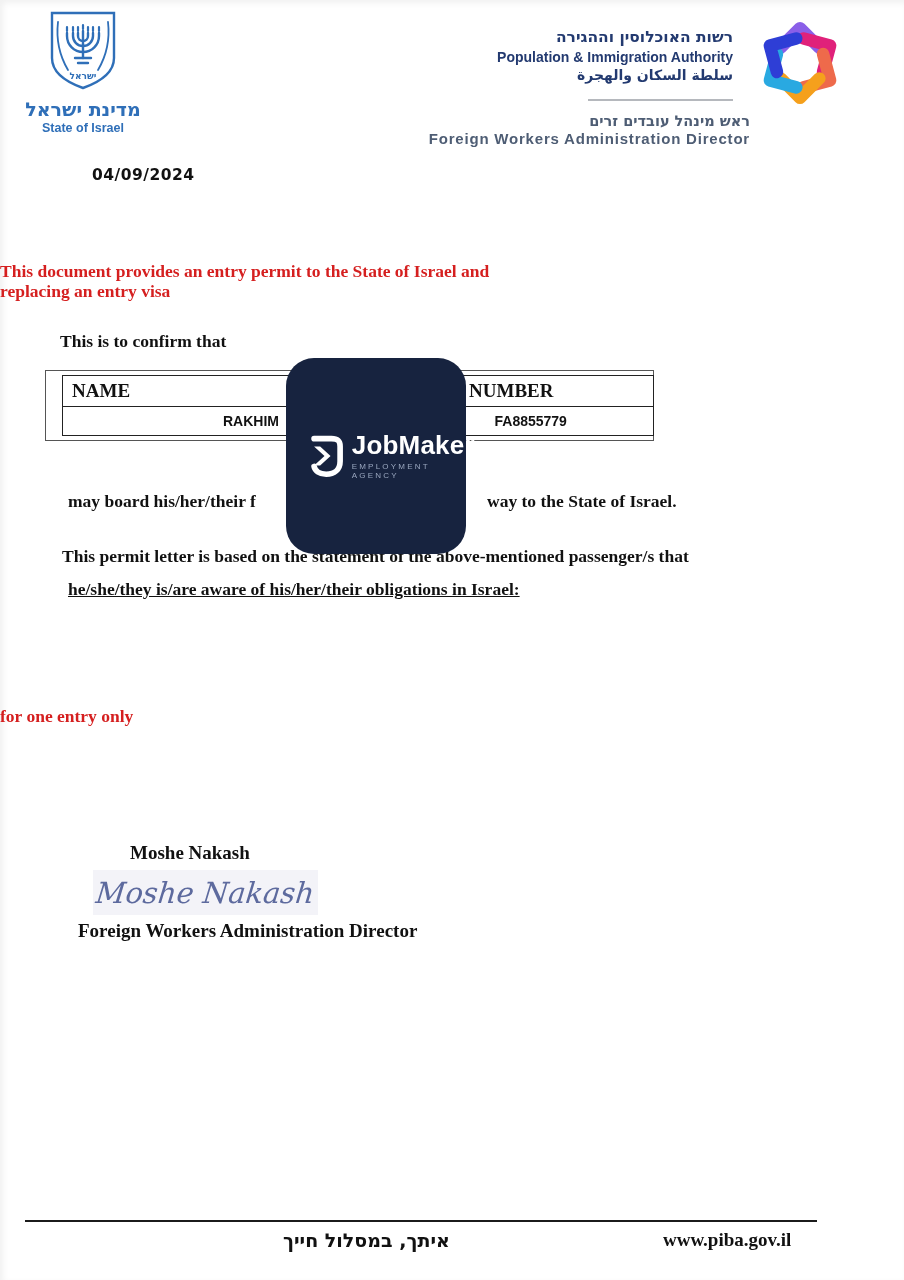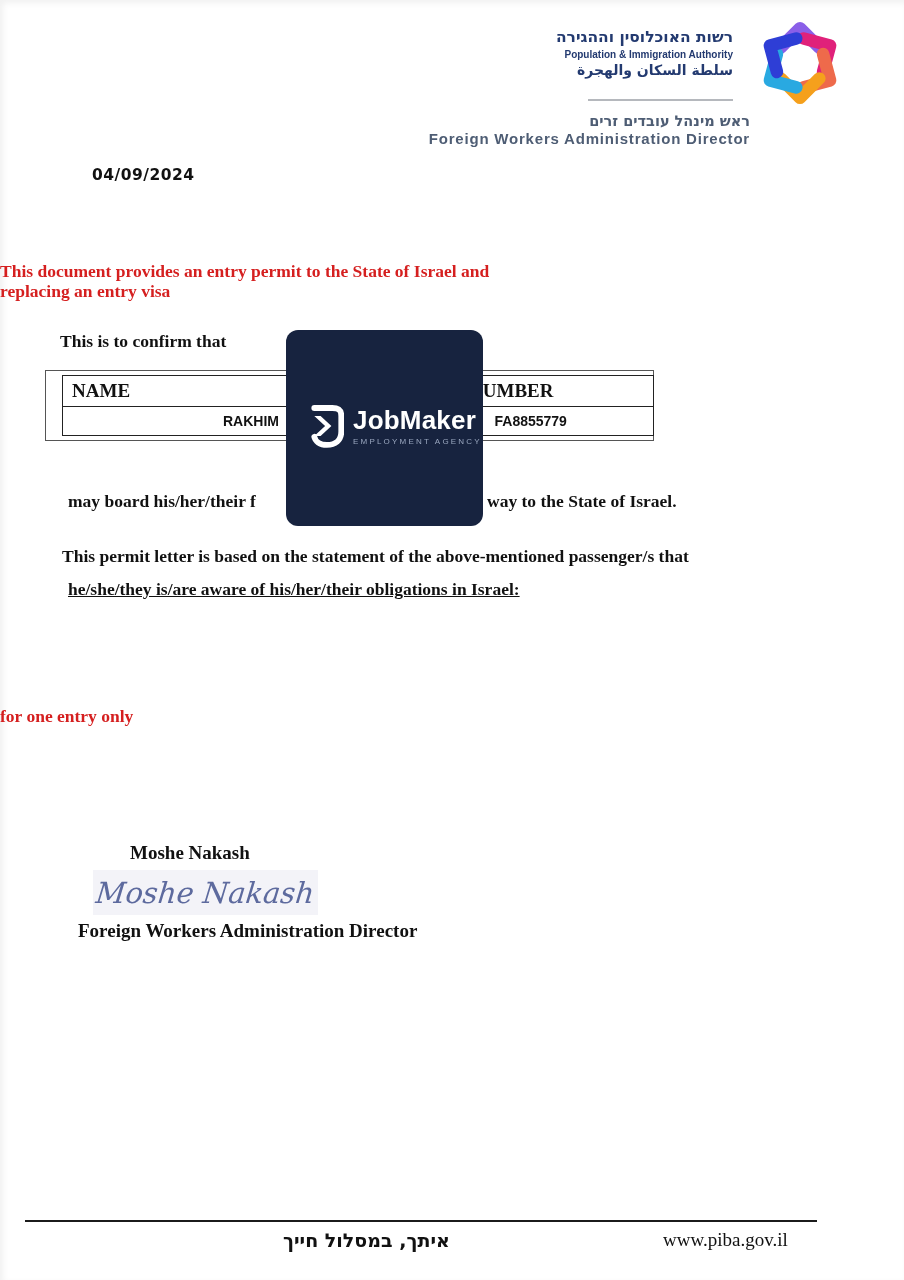--- a/index.html
+++ b/index.html
@@ -17,21 +17,21 @@
     box-shadow: inset 3px 3px 6px rgba(0,0,0,0.06);
   }
   
   .emblem-block { position: absolute; left: 20px; top: 8px; width: 126px; text-align: center; }
   .emblem-svg { display: block; margin: 0 auto; }
   .emblem-he { font-family: "DejaVu Sans", sans-serif; font-weight: 700; font-size: 19px; color: var(--emblem-blue, #2f6fb8); margin-top: 2px; }
   .emblem-en { font-family: "Liberation Sans", sans-serif; font-weight: 700; font-size: 12.5px; color: var(--emblem-blue, #2f6fb8); margin-top: 1px; }
   
   .auth-block { position: absolute; right: 171px; top: 28px; text-align: right; }
   .auth-he { font-family: "DejaVu Sans", sans-serif; font-weight: 700; font-size: 15.5px; color: var(--navy-text, #233a70); }
-  .auth-en { font-family: "Liberation Sans", sans-serif; font-weight: 700; font-size: 10px; color: var(--navy-text, #233a70); margin-top: 3px; margin-left: 40px; }
+  .auth-en { font-family: "Liberation Sans", sans-serif; font-weight: 700; font-size: 14px; color: var(--navy-text, #233a70); margin-top: 3px; margin-left: 40px; }
   .auth-ar { font-family: "DejaVu Sans", sans-serif; font-weight: 700; font-size: 14px; color: var(--navy-text, #233a70); margin-top: 2px; }
   .auth-divider { position: absolute; left: 588px; top: 99px; width: 145px; height: 2px; background: #b5b8bd; }
   .dept-block { position: absolute; right: 154px; top: 113px; text-align: right; }
   .dept-he { font-family: "DejaVu Sans", sans-serif; font-weight: 700; font-size: 14.5px; color: var(--slate-text, #4e5d74); }
   .dept-en { font-family: "Liberation Sans", sans-serif; font-weight: 700; font-size: 15px; letter-spacing: 0.8px; color: var(--slate-text, #4e5d74); margin-top: 1px; }
   .star-logo { position: absolute; left: 742px; top: 6px; }
   
   .doc-date { position: absolute; left: 92px; top: 166px; font-family: "DejaVu Sans", sans-serif; font-weight: 700; font-size: 15.5px; letter-spacing: 0.5px; }
   
   .notice { position: absolute; left: 0; width: 904px; color: var(--red, #d51f1f); font-weight: 700; font-size: 17.5px; line-height: 20px; }
@@ -47,47 +47,65 @@
   
   .table-outer { position: absolute; left: 45px; top: 370px; width: 609px; height: 71px; border: 1px solid #555; }
   .permit-table { position: absolute; left: 55px; top: 375px; width: 592px; border-collapse: collapse; table-layout: fixed; margin-left: 7px; }
   .permit-table td { border: 1.5px solid #222; }
   .th-cell { height: 31px; font-weight: 700; font-size: 19px; padding-left: 9px; font-family: "Liberation Serif", serif; }
   .val-cell { height: 29px; font-family: "Liberation Sans", sans-serif; font-weight: 700; font-size: 14px; }
   .val-name { padding-left: 160px; }
   .val-passport { padding-left: 136px; }
   
   .overlay {
-    position: absolute; left: 286px; top: 330px; width: 197px; height: 196px;
-    background: var(--overlay-bg, #17233f); border-radius: 12px; z-index: 10;
+    position: absolute; left: 286px; top: 358px; width: 180px; height: 196px;
+    background: var(--overlay-bg, #17233f); border-radius: 28px; z-index: 10;
   }
   .overlay-row { position: absolute; left: 22px; top: 74px; display: flex; align-items: center; gap: 9px; }
   .brand-text { font-family: "Liberation Sans", sans-serif; font-weight: 700; font-size: 26px; color: #fff; line-height: 26px; letter-spacing: 0.2px; }
   .brand-tagline { font-family: "Liberation Sans", sans-serif; font-weight: 400; font-size: 8px; letter-spacing: 2.2px; color: #9aa7bf; margin-top: 4px; }
   
   .sig-name { left: 130px; top: 842px; font-size: 19px; }
   .sig-box {
     position: absolute; left: 93px; top: 870px; width: 225px; height: 45px;
     background: #f3f3f8; display: flex; align-items: center; justify-content: center;
   }
   .sig-script {
     font-family: "DejaVu Serif", serif; font-style: italic; font-size: 29px;
     color: var(--signature-ink, #5d6a9e); transform: skewX(-6deg); white-space: nowrap;
   }
   .sig-title { left: 78px; top: 920px; font-size: 19px; }
   
   .footer-rule { position: absolute; left: 25px; top: 1220px; width: 792px; height: 2px; background: #1b1b1b; }
   .footer-slogan { position: absolute; left: 283px; top: 1229px; font-family: "DejaVu Sans", sans-serif; font-weight: 700; font-size: 19px; white-space: nowrap; }
-  .footer-site { position: absolute; left: 663px; top: 1229px; font-weight: 400; font-size: 19px; white-space: nowrap; }
+  .footer-site { position: absolute; left: 663px; top: 1229px; font-weight: 700; font-size: 19px; white-space: nowrap; }
 </style>
 </head>
 <body>
 
 <div class="page">
 
+  <div class="emblem-block">
+    <svg class="emblem-svg" width="78" height="88" viewBox="0 0 78 88">
+      <g fill="none" stroke="#2f6fb8" stroke-width="2.4" stroke-linecap="round">
+        <path d="M8 5 H70 V50 Q70 69 39 80 Q8 69 8 50 Z"></path>
+        <path d="M14 14 Q11 40 24 62" stroke-width="1.8"></path>
+        <path d="M64 14 Q67 40 54 62" stroke-width="1.8"></path>
+        <path d="M23 25 v3 a16 16 0 0 0 32 0 v-3"></path>
+        <path d="M29 25 v3 a10 10 0 0 0 20 0 v-3"></path>
+        <path d="M34 25 v3 a5 5 0 0 0 10 0 v-3"></path>
+        <path d="M39 23 V50"></path>
+        <path d="M23 19 v4 M29 19 v4 M34 19 v4 M39 17 v4 M44 19 v4 M49 19 v4 M55 19 v4" stroke-width="2.2"></path>
+        <path d="M31 50 h16 M34 55 h10"></path>
+      </g>
+      <text x="39" y="71" text-anchor="middle" font-family="DejaVu Sans, sans-serif" font-size="9" font-weight="700" fill="#2f6fb8">ישראל</text>
+    </svg>
+    <div class="emblem-he" dir="rtl">מדינת ישראל</div>
+    <div class="emblem-en">State of Israel</div>
+  </div>
 
   <div class="auth-block">
     <div class="auth-he" dir="rtl">רשות האוכלוסין וההגירה</div>
     <div class="auth-en">Population &amp; Immigration Authority</div>
     <div class="auth-ar" dir="rtl">سلطة السكان والهجرة</div>
   </div>
   <div class="auth-divider"></div>
   <div class="dept-block">
     <div class="dept-he" dir="rtl">ראש מינהל עובדים זרים</div>
     <div class="dept-en">Foreign Workers Administration Director</div>

